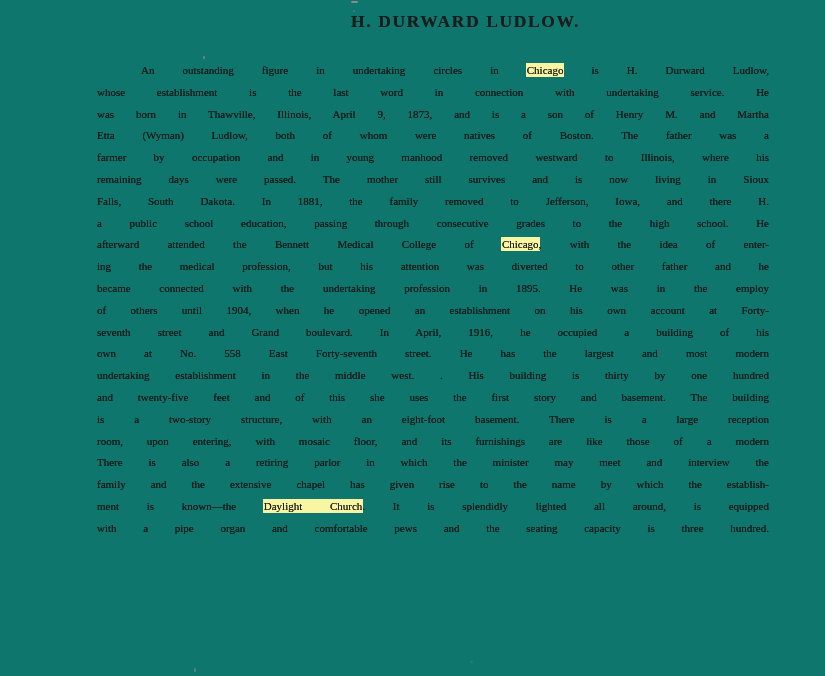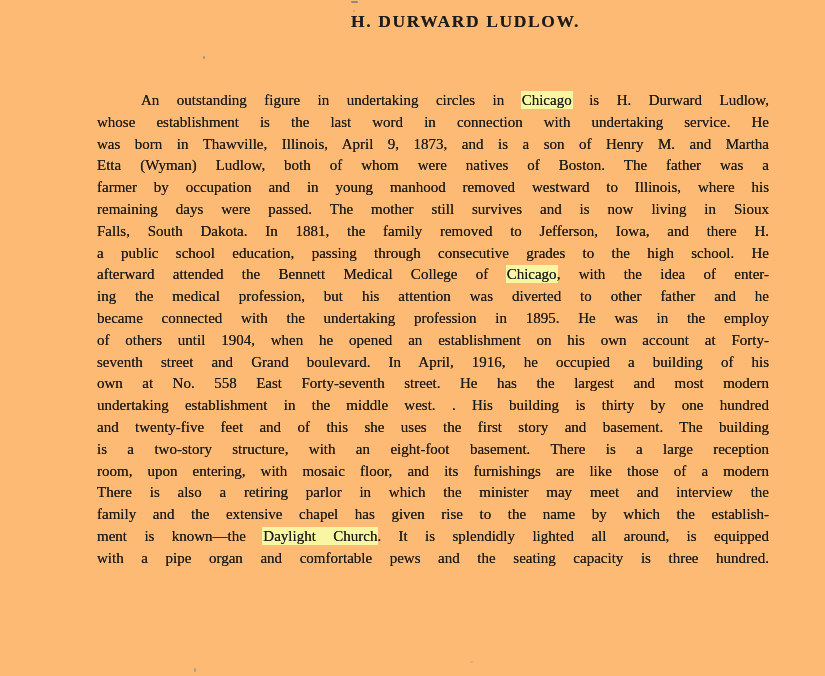--- a/index.html
+++ b/index.html
@@ -4,21 +4,21 @@
 <style>
   html, body {
     margin: 0;
     padding: 0;
     background: #ffffff;
   }
   .page {
     position: relative;
     width: 825px;
     height: 676px;
-    background: #fdba74;
+    background: #0f766e;
     overflow: hidden;
     font-family: "Liberation Serif", serif;
   }
   .page-title {
     position: absolute;
     top: 11px;
     left: 53px;
     width: 825px;
     margin: 0;
     text-align: center;
@@ -26,23 +26,22 @@
     font-weight: bold;
     letter-spacing: 1.6px;
     color: #1c1c1c;
     text-shadow: 0 0 0.4px rgba(0,0,0,0.55);
   }
   .paragraph {
     position: absolute;
     left: 97px;
     top: 60px;
     width: 672px;
-    font-size: 15px;
+    font-size: 11px;
     color: #1b1b1b;
-    margin-top: 30px;
   }
   .line {
     height: 21.8px;
     line-height: 21.8px;
     text-align: justify;
     text-align-last: justify;
     text-shadow: 0 0 0.45px rgba(0,0,0,0.75);
     overflow: visible;
     white-space: normal;
   }

